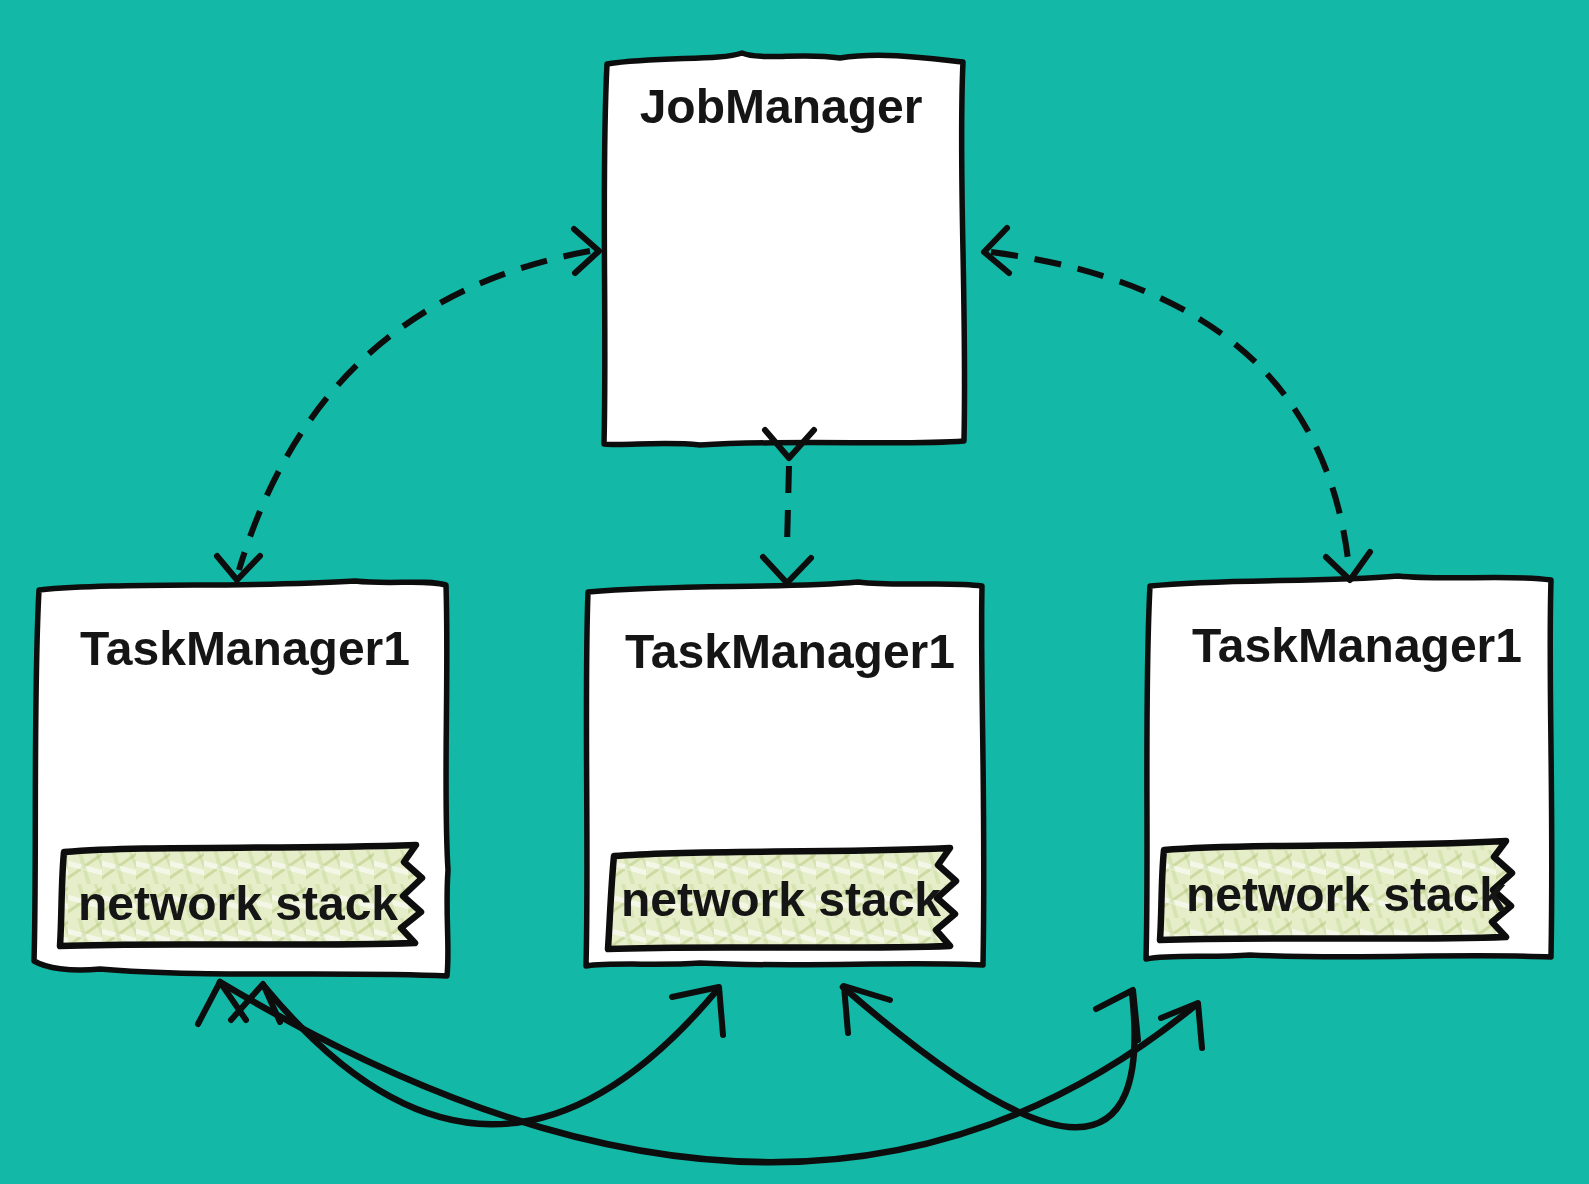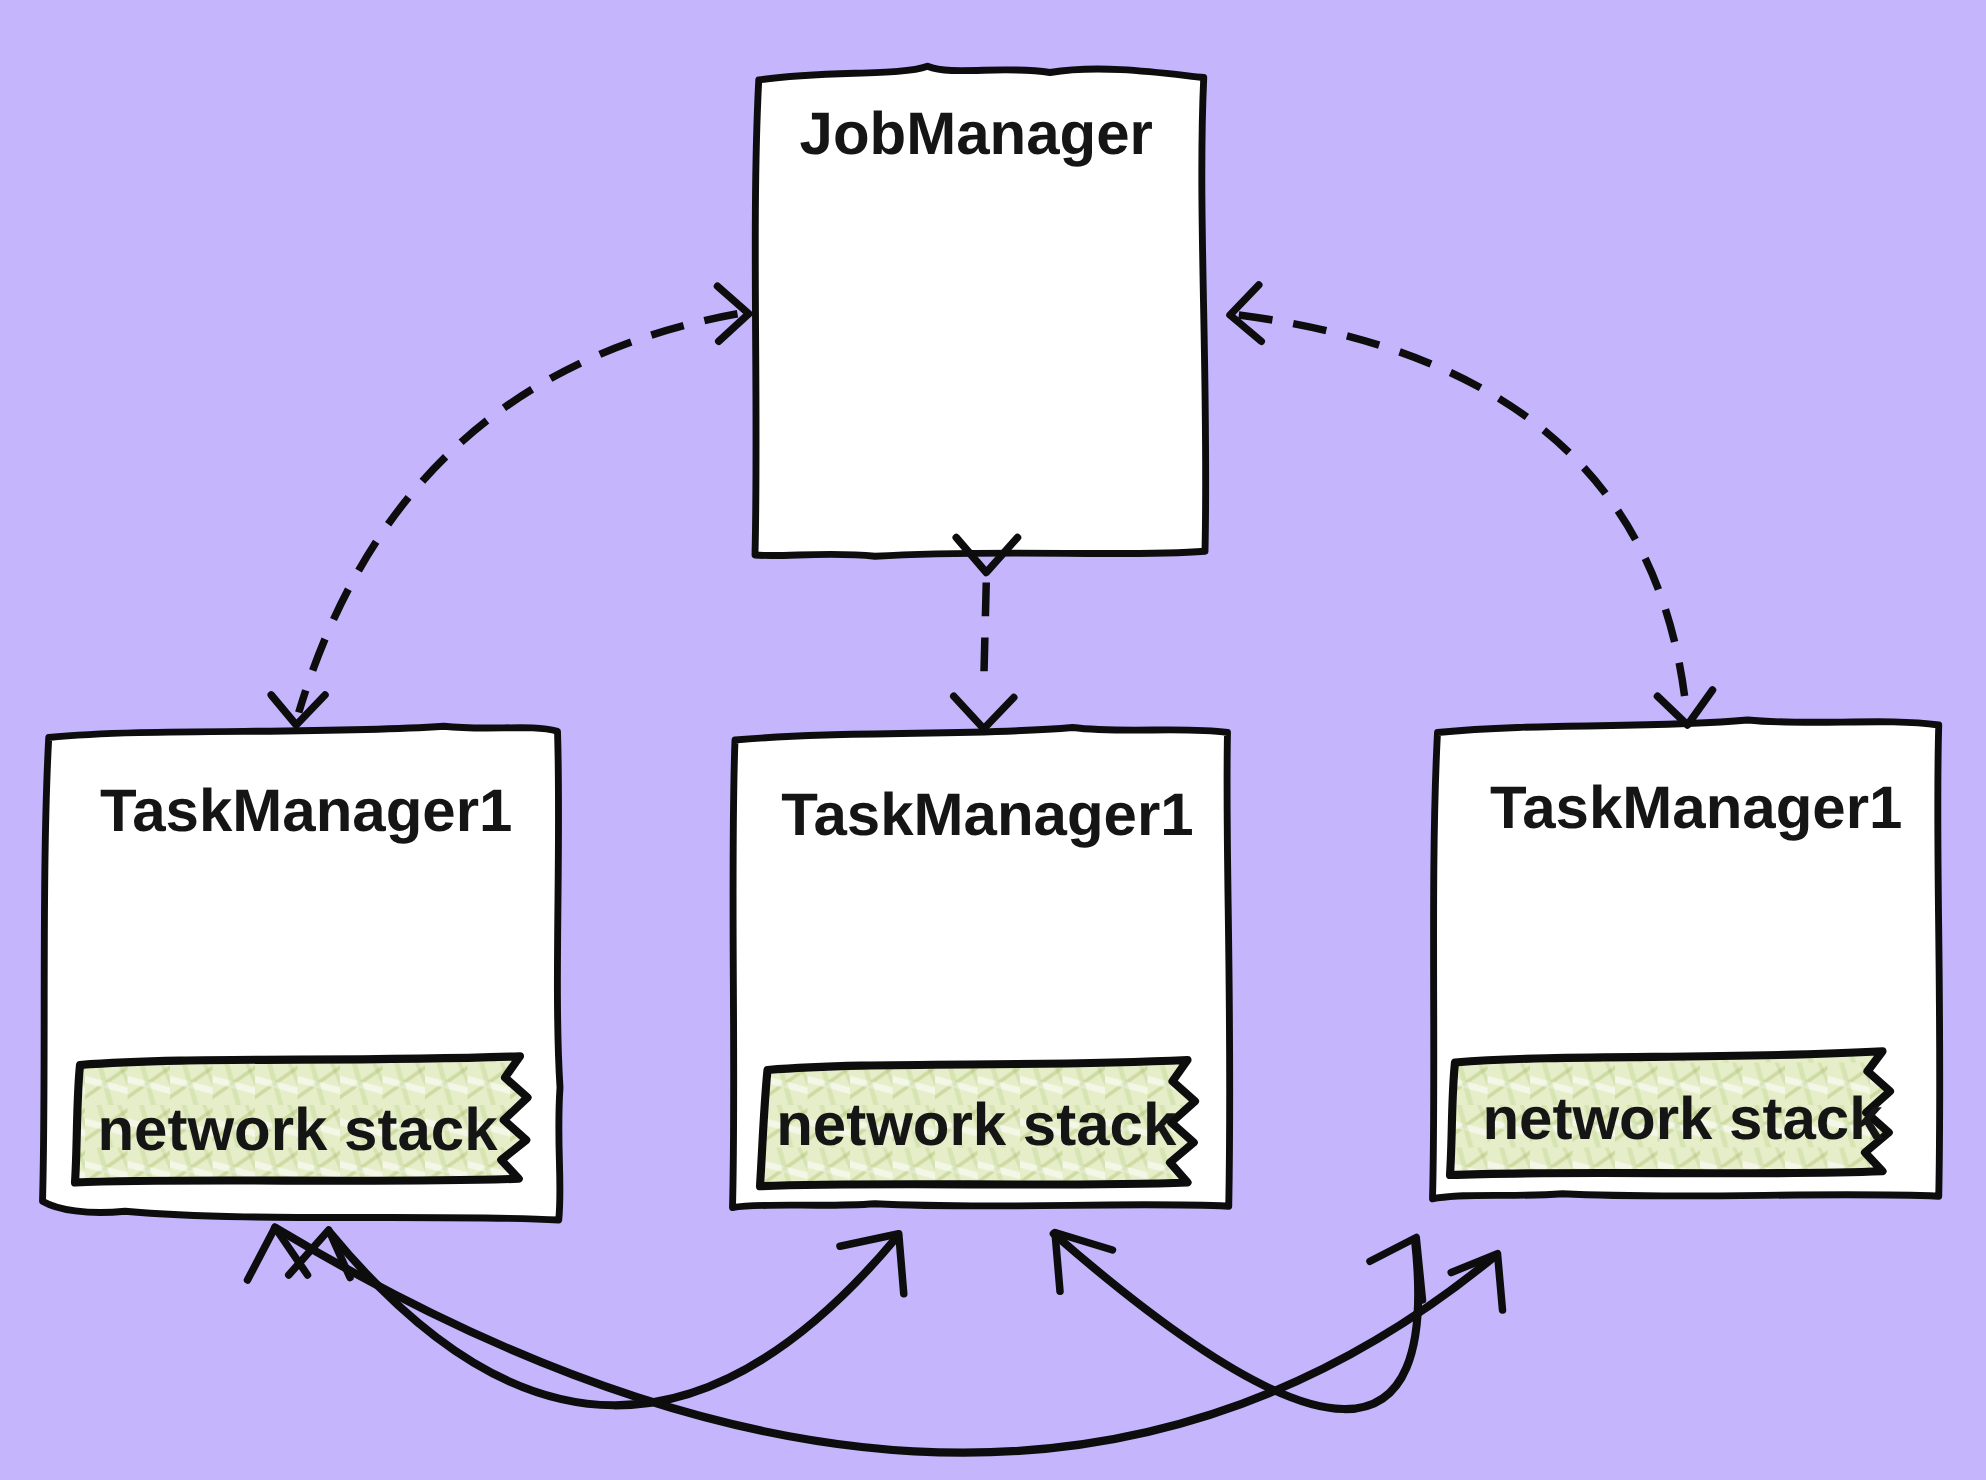--- a/index.html
+++ b/index.html
@@ -4,21 +4,21 @@
 <style>
   html, body {
     margin: 0;
     padding: 0;
     background: #ffffff;
   }
   .canvas {
     position: relative;
     width: 1589px;
     height: 1184px;
-    background: #c4b5fd;
+    background: #14b8a6;
     font-family: "Liberation Sans", sans-serif;
   }
   svg { display: block; }
   .box-stroke {
     fill: #ffffff;
     stroke: #0d0d0d;
     stroke-width: 5.5;
     stroke-linejoin: round;
     stroke-linecap: round;
   }

